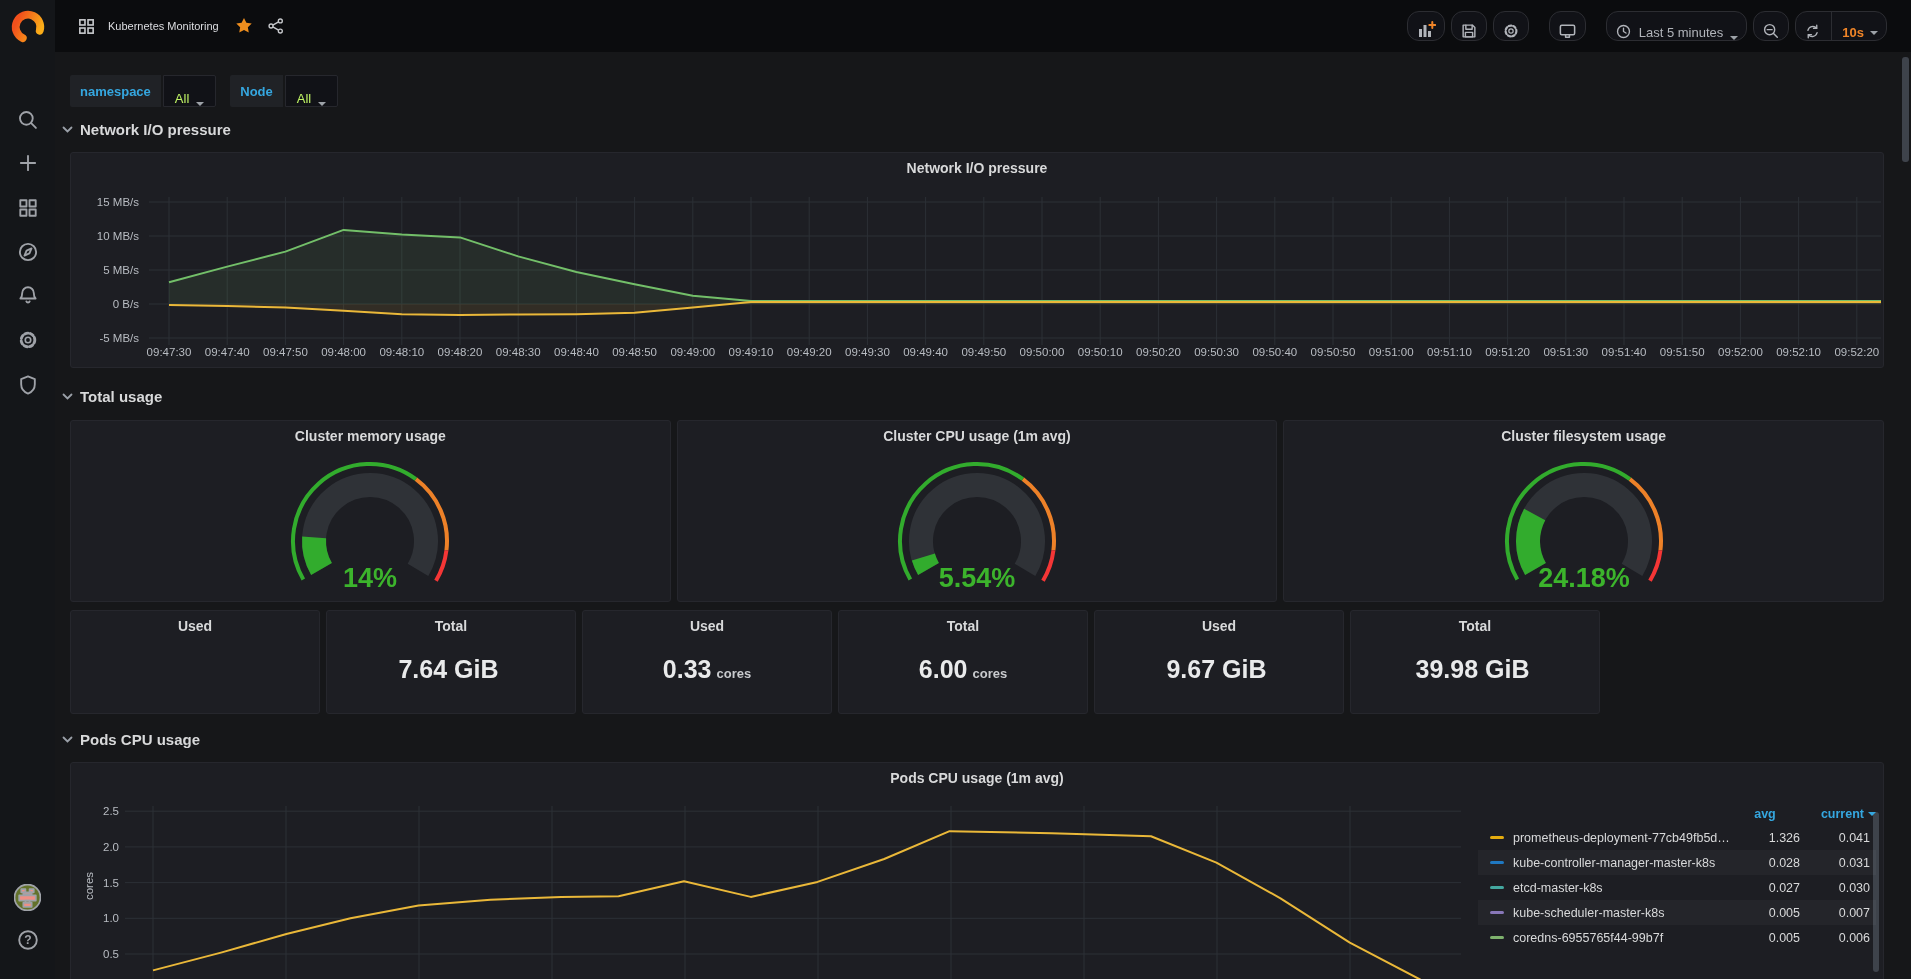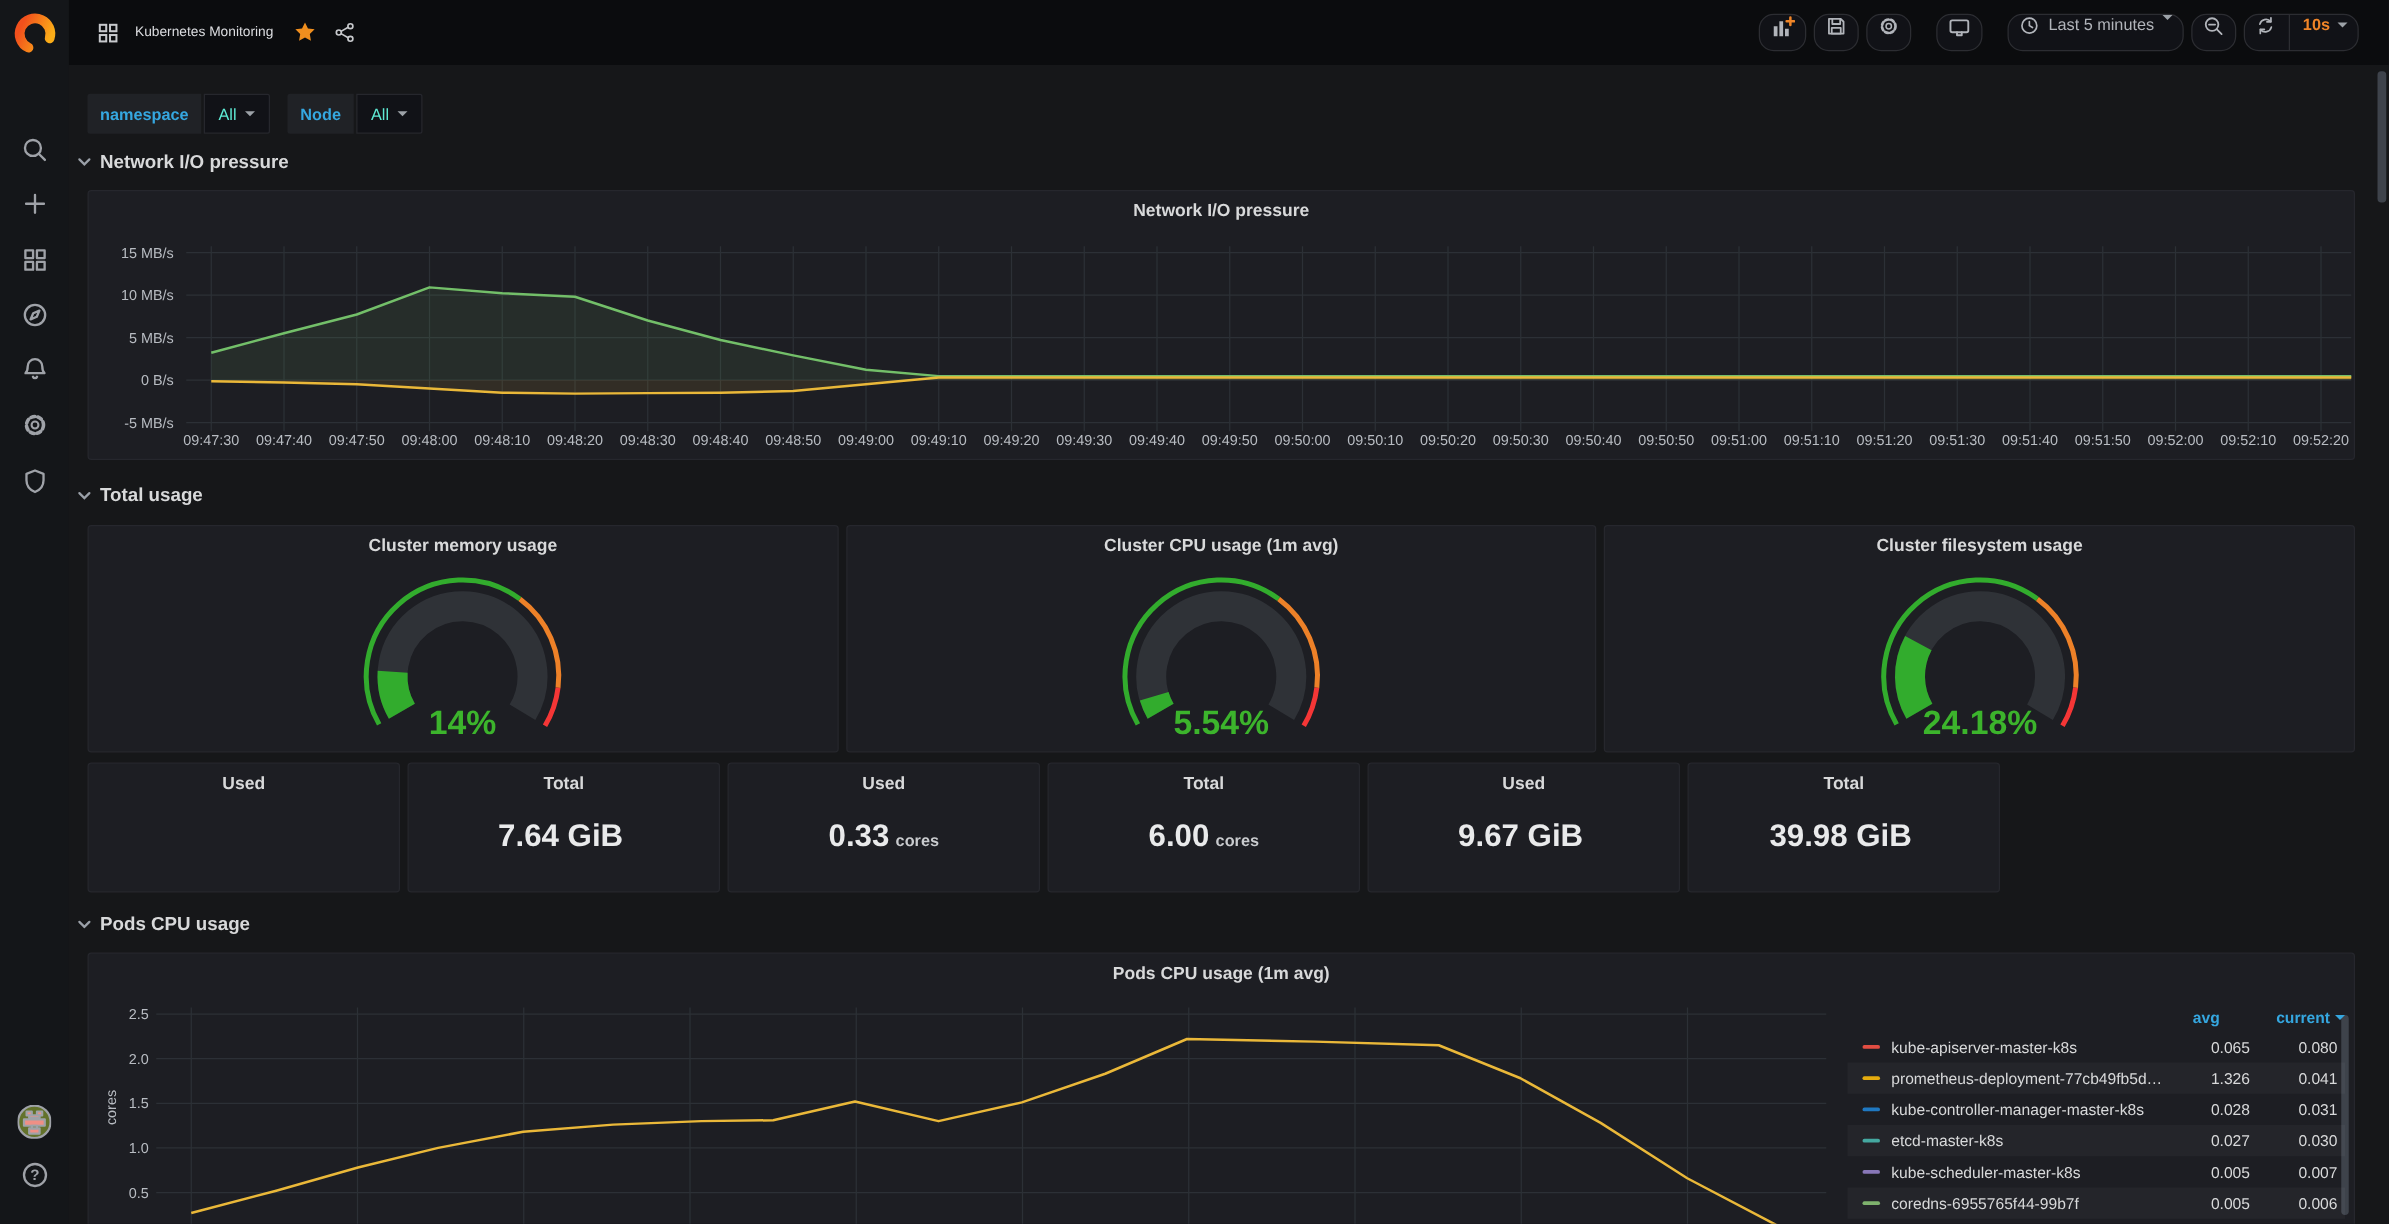--- a/index.html
+++ b/index.html
@@ -10,35 +10,35 @@
   .sidebar{position:absolute;left:0;top:0;bottom:0;width:55px;background:#141619;z-index:10}
   .side-ic{position:absolute;left:0;width:55px;display:flex;justify-content:center;cursor:pointer}
   .side-ic svg{stroke:#9fa2a8;fill:none;stroke-width:1.7;stroke-linecap:round;stroke-linejoin:round}
   
   .navbar{position:absolute;left:55px;top:0;right:0;height:52px;background:#0b0c0e;
           display:flex;align-items:center;padding:0 24px 0 22px;box-sizing:border-box;z-index:9}
   .nav-left{display:flex;align-items:center;gap:12px}
   .nav-title{font-size:11px;color:#dcdde0;white-space:nowrap}
   .nav-right{margin-left:auto;display:flex;align-items:center;gap:6px}
   .navbtn{height:30px;min-width:34px;box-sizing:border-box;border:1px solid #2c2d32;border-radius:12px;
-          background:#111217;display:flex;align-items:flex-start;justify-content:center;gap:7px;
+          background:#111217;display:flex;align-items:flex-end;justify-content:center;gap:7px;
           padding:0 8px;cursor:pointer;color:#b1b4ba;font-size:13px}
   .navbtn svg{stroke:#b1b4ba;fill:none;stroke-width:1.6;stroke-linecap:round;stroke-linejoin:round}
   .gap{width:8px}
   .vdiv{width:1px;align-self:stretch;background:#2c2d32;margin:0 2px}
   .caret{width:0;height:0;border-left:4px solid transparent;border-right:4px solid transparent;
          border-top:4px solid #9da2a8;display:inline-block}
   .orange-txt{color:#f08528;font-weight:700}
   
   .submenu{position:absolute;left:70px;top:75px;display:flex;gap:14px;z-index:5}
   .varwrap{display:flex;gap:2px;cursor:pointer}
   .varlabel{height:32px;padding:0 10px;display:flex;align-items:center;font-size:13px;font-weight:700;
             color:#35a7e0;background:#202226;border-radius:2px 0 0 2px}
-  .varvalue{height:32px;padding:0 11px;display:flex;align-items:center;gap:7px;font-size:13px;
-            color:#5eead4;background:#111217;border:1px solid #26272d;box-sizing:border-box;border-radius:0 2px 2px 0}
+  .varvalue{height:32px;padding:0 11px;display:flex;align-items:flex-end;gap:7px;font-size:13px;
+            color:#bef264;background:#111217;border:1px solid #26272d;box-sizing:border-box;border-radius:0 2px 2px 0}
   
   .rowhead{position:absolute;display:flex;align-items:center;gap:7px;font-size:15px;font-weight:600;
            color:#d8d9da;cursor:pointer}
   .rowhead svg{stroke:#9aa0a8;fill:none;stroke-width:1.8;stroke-linecap:round}
   .panel{position:absolute;background:#1d1e23;border:1px solid #26272d;border-radius:3px;box-sizing:border-box}
   .ptitle{position:absolute;top:7px;left:0;right:0;text-align:center;font-size:14px;font-weight:600;
           color:#d8d9da;cursor:pointer;z-index:2}
   .flexrow{position:absolute;display:flex;gap:6px}
   .fpanel{flex:1;position:relative;background:#1d1e23;border:1px solid #26272d;border-radius:3px;box-sizing:border-box}
   
@@ -457,26 +457,20 @@
     <div class="legend-header">
       <div class="sp"></div>
       <div class="col">avg</div>
       <div class="col cur">
         <span>current</span>
         <span class="caret"></span>
       </div>
     </div>
     <div>
       <div class="lrow">
-        <span class="ldash" style="background: rgb(226, 77, 66);"></span>
-        <span class="lname">kube-apiserver-master-k8s</span>
-        <span class="lval">0.065</span>
-        <span class="lval cur">0.080</span>
-      </div>
-      <div class="lrow">
         <span class="ldash" style="background: rgb(229, 172, 14);"></span>
         <span class="lname">prometheus-deployment-77cb49fb5d-778ht</span>
         <span class="lval">1.326</span>
         <span class="lval cur">0.041</span>
       </div>
       <div class="lrow">
         <span class="ldash" style="background: rgb(31, 120, 193);"></span>
         <span class="lname">kube-controller-manager-master-k8s</span>
         <span class="lval">0.028</span>
         <span class="lval cur">0.031</span>

